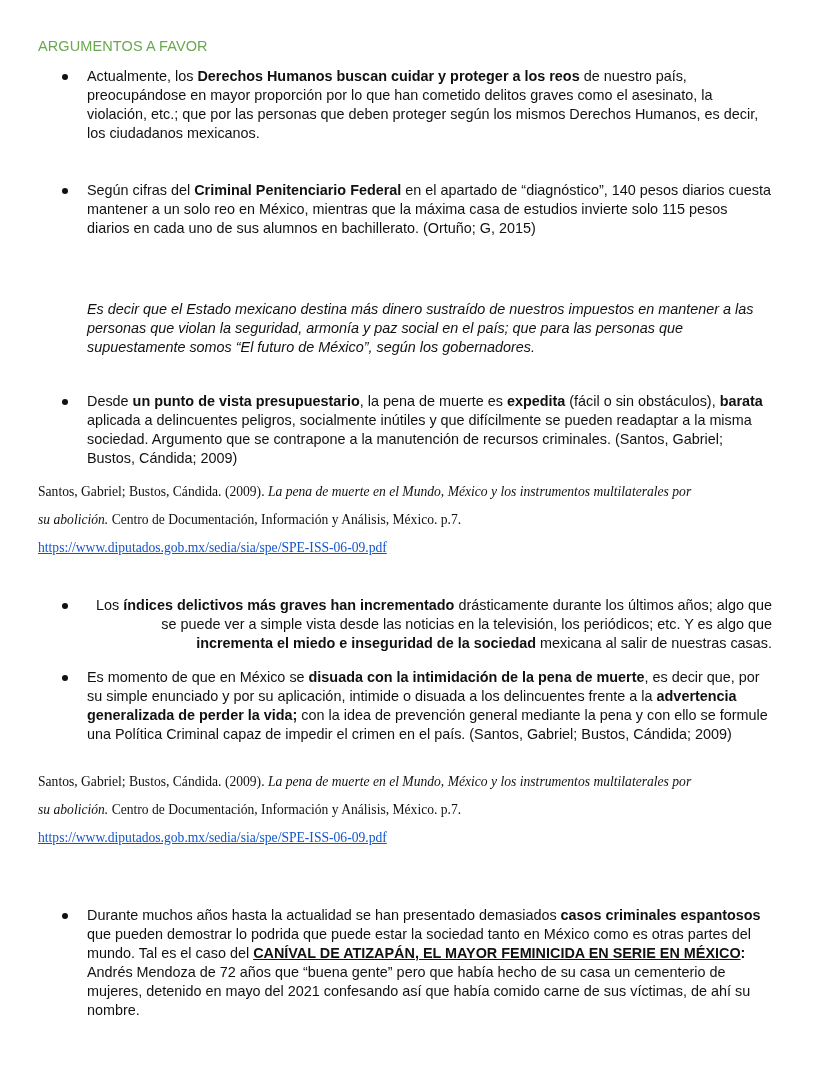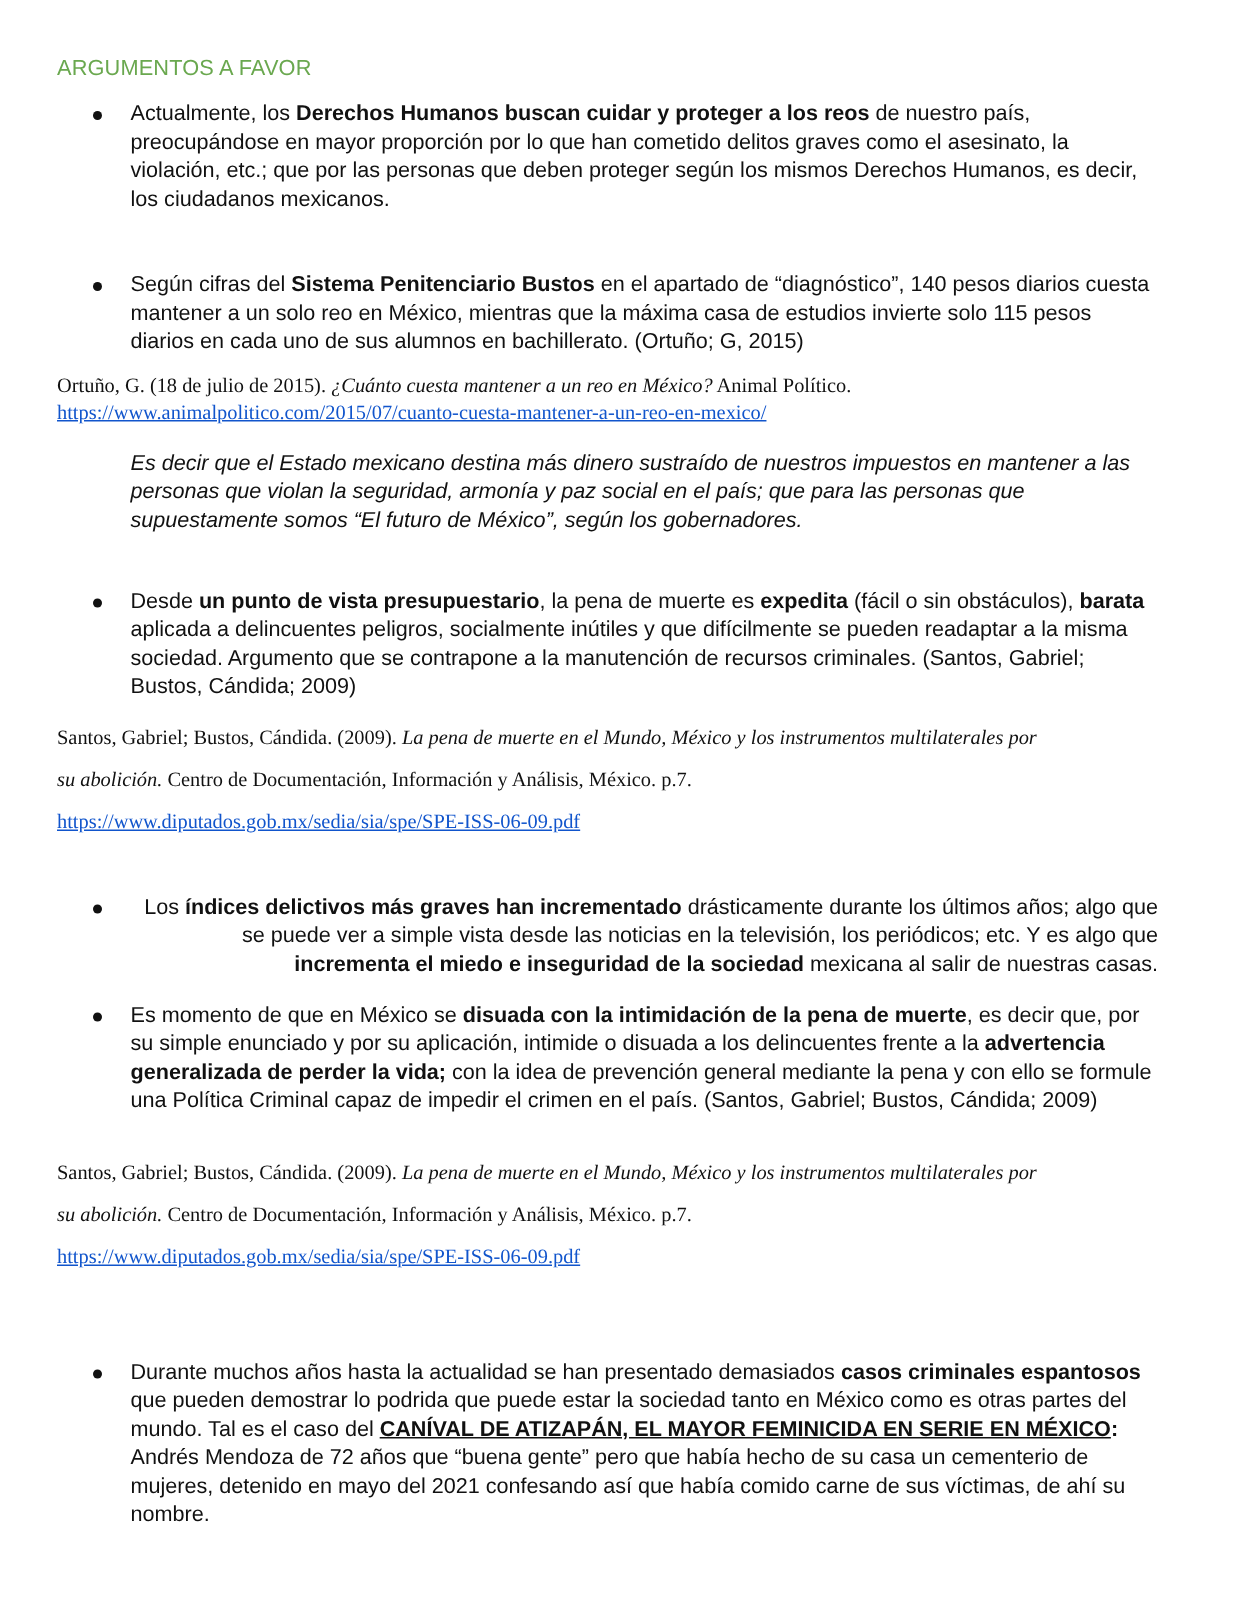--- a/index.html
+++ b/index.html
@@ -23,27 +23,23 @@
 
   <div class="heading">ARGUMENTOS A FAVOR</div>
 
   <div class="bullet" style="top:67px;">
     <span class="dot"></span>
     <span class="txt"><span>Actualmente, los </span><b>Derechos Humanos buscan cuidar y proteger a los reos</b><span> de nuestro país, preocupándose en mayor proporción por lo que han cometido delitos graves como el asesinato, la violación, etc.; que por las personas que deben proteger según los mismos Derechos Humanos, es decir, los ciudadanos mexicanos.</span></span>
   </div>
 
   <div class="bullet" style="top:181px;">
     <span class="dot"></span>
-    <span class="txt"><span>Según cifras del </span><b>Sistema Penitenciario Bustos</b><span> en el apartado de “diagnóstico”, 140 pesos diarios cuesta mantener a un solo reo en México, mientras que la máxima casa de estudios invierte solo 115 pesos diarios en cada uno de sus alumnos en bachillerato. (Ortuño; G, 2015)</span></span>
+    <span class="txt"><span>Según cifras del </span><b>Criminal Penitenciario Federal</b><span> en el apartado de “diagnóstico”, 140 pesos diarios cuesta mantener a un solo reo en México, mientras que la máxima casa de estudios invierte solo 115 pesos diarios en cada uno de sus alumnos en bachillerato. (Ortuño; G, 2015)</span></span>
   </div>
 
-  <div class="ref" style="top:248px; line-height:18px;">
-    <span>Ortuño, G. (18 de julio de 2015). </span><i>¿Cuánto cuesta mantener a un reo en México?</i><span> Animal Político.</span><br>
-    <a class="link">https://www.animalpolitico.com/2015/07/cuanto-cuesta-mantener-a-un-reo-en-mexico/</a>
-  </div>
 
   <div class="para" style="top:300px;font-style:italic;">Es decir que el Estado mexicano destina más dinero sustraído de nuestros impuestos en mantener a las personas que violan la seguridad, armonía y paz social en el país; que para las personas que supuestamente somos “El futuro de México”, según los gobernadores.</div>
 
   <div class="bullet" style="top:392px;">
     <span class="dot"></span>
     <span class="txt"><span>Desde </span><b>un punto de vista presupuestario</b><span>, la pena de muerte es </span><b>expedita</b><span> (fácil o sin obstáculos), </span><b>barata</b><span> aplicada a delincuentes peligros, socialmente inútiles y que difícilmente se pueden readaptar a la misma sociedad. Argumento que se contrapone a la manutención de recursos criminales. (Santos, Gabriel; Bustos, Cándida; 2009)</span></span>
   </div>
 
   <div class="ref" style="top:478px; line-height:28px;">
     <span>Santos, Gabriel; Bustos, Cándida. (2009). </span><i>La pena de muerte en el Mundo, México y los instrumentos multilaterales por</i><br>

